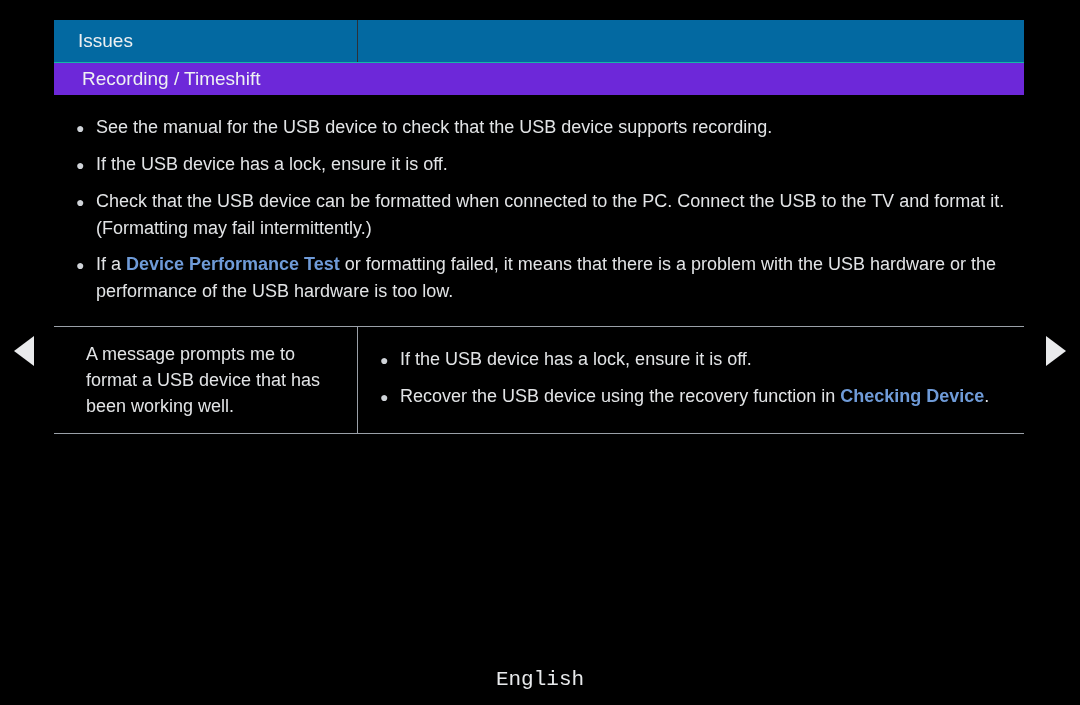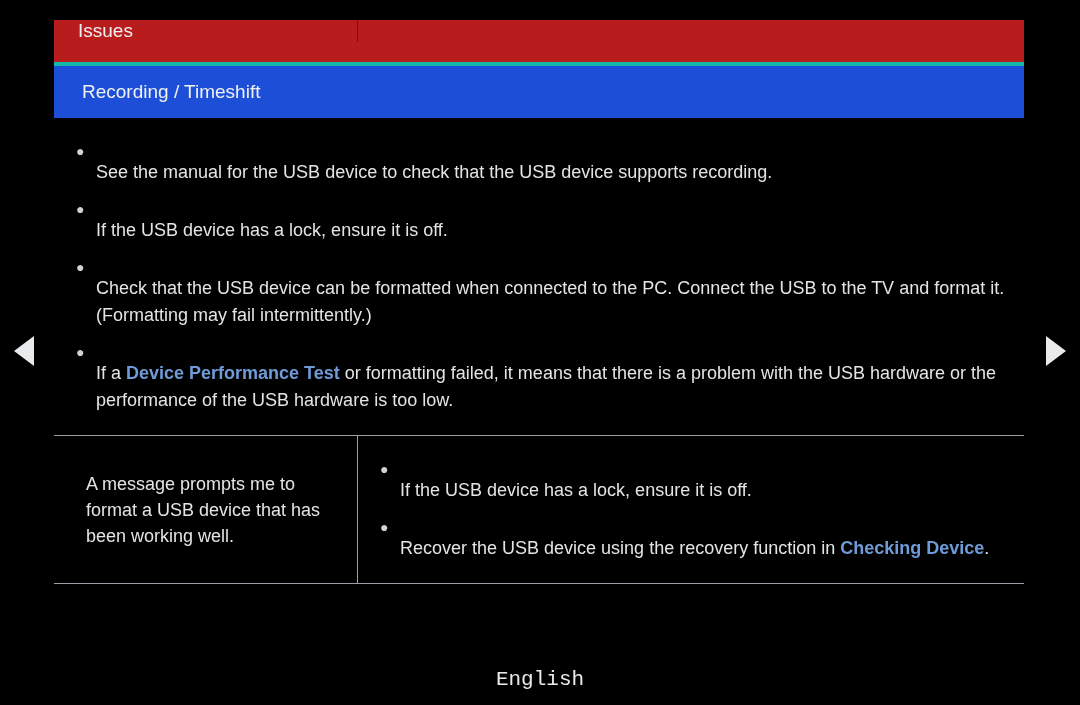--- a/index.html
+++ b/index.html
@@ -24,23 +24,22 @@
   
   .tbl {
     position: absolute;
     left: 54px;
     top: 20px;
     width: 970px;
   }
   .hdr-row {
     display: flex;
     height: 42px;
-    background: #b91c1c;
-    border-bottom: 4px solid #14b8a6;
-    flex-direction: column;
+    background: #0369a1;
+    border-bottom: 1px solid #14b8a6;
   }
   .hdr-cell-left {
     width: 304px;
     display: flex;
     align-items: center;
     padding-left: 24px;
     box-sizing: border-box;
     font-size: 19px;
     color: #eef0f2;
     border-right: 1px solid #2c3138;
@@ -48,22 +47,22 @@
   .hdr-cell-right {
     flex: 1;
     display: flex;
     align-items: center;
     padding-left: 22px;
     box-sizing: border-box;
     font-size: 19px;
     color: #eef0f2;
   }
   .subhdr-row {
-    height: 52px;
-    background: #1d4ed8;
+    height: 32px;
+    background: #6d28d9;
     display: flex;
     align-items: center;
     padding-left: 28px;
     box-sizing: border-box;
     font-size: 19px;
     color: #eff1f3;
   }
 
   .body-row {
     display: flex;
@@ -98,21 +97,20 @@
     flex: 0 0 auto;
     width: 20px;
     color: #cfd3d8;
     font-size: 14px;
     line-height: 27px;
     text-align: left;
     padding-top: 1px;
   }
   .bullet-text {
     flex: 1;
-    margin-top: 22px;
   }
   .hl {
     color: #6f9bd8;
     font-weight: bold;
   }
 
   
   .arrow {
     position: absolute;
     top: 336px;

